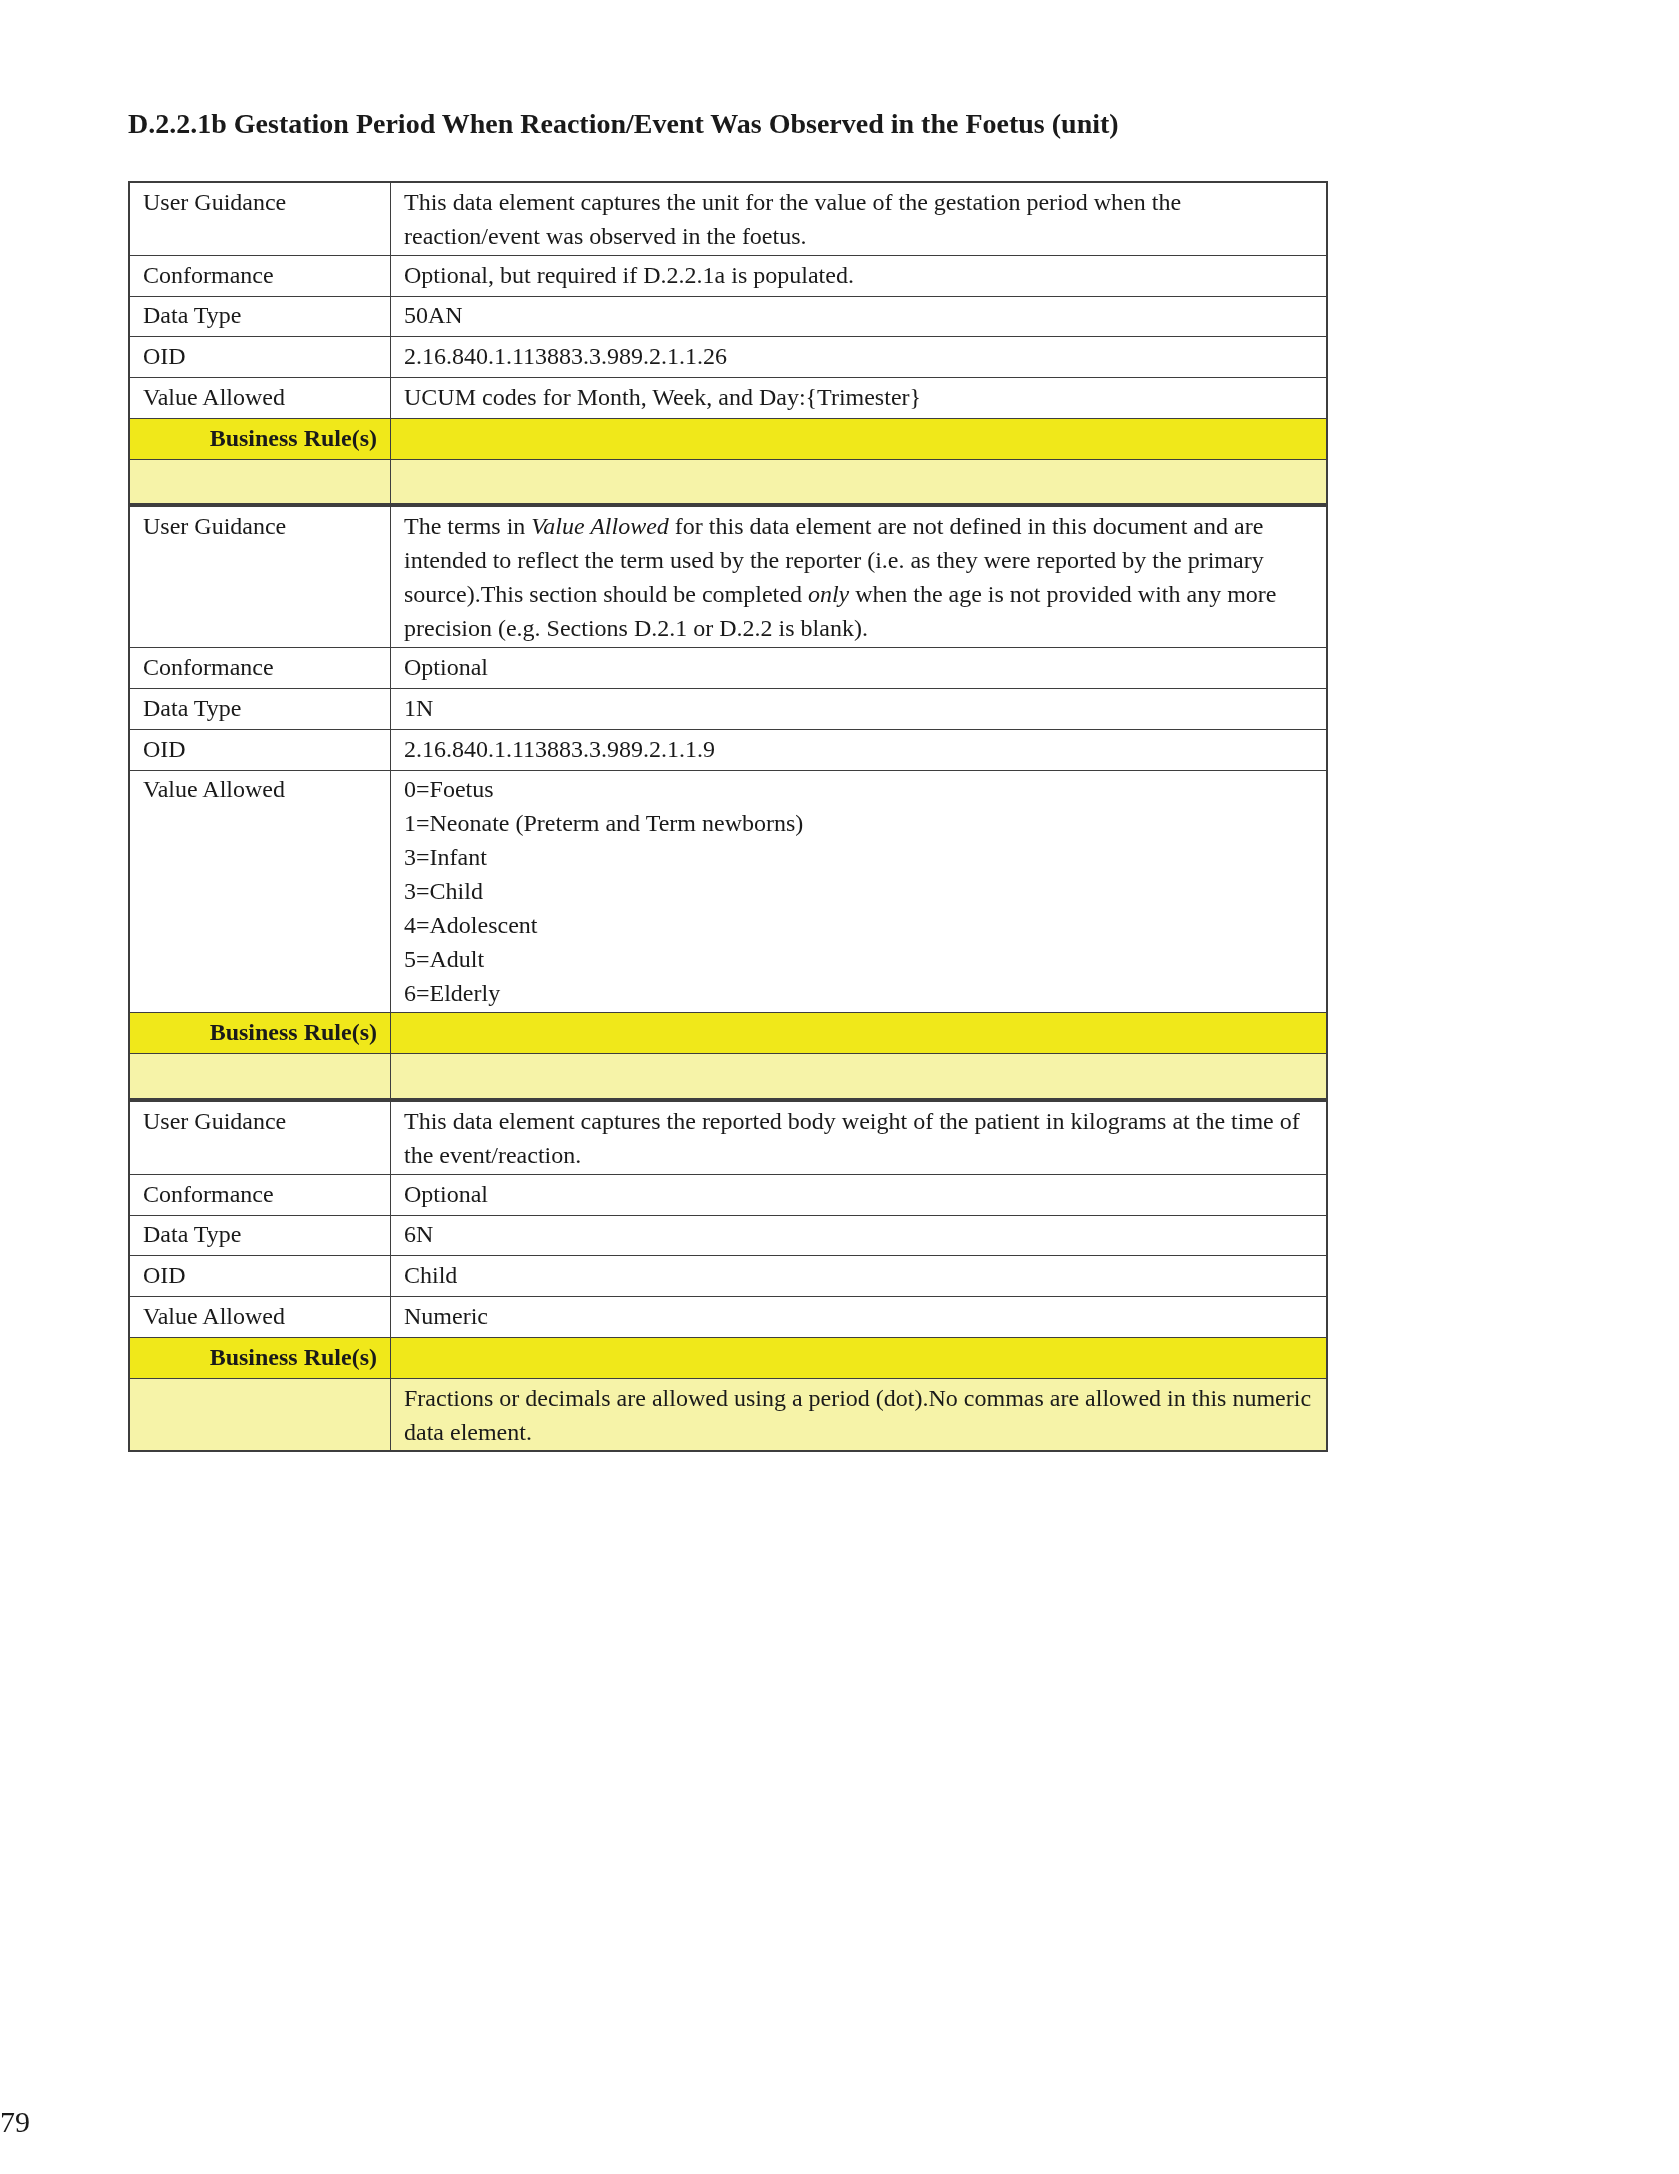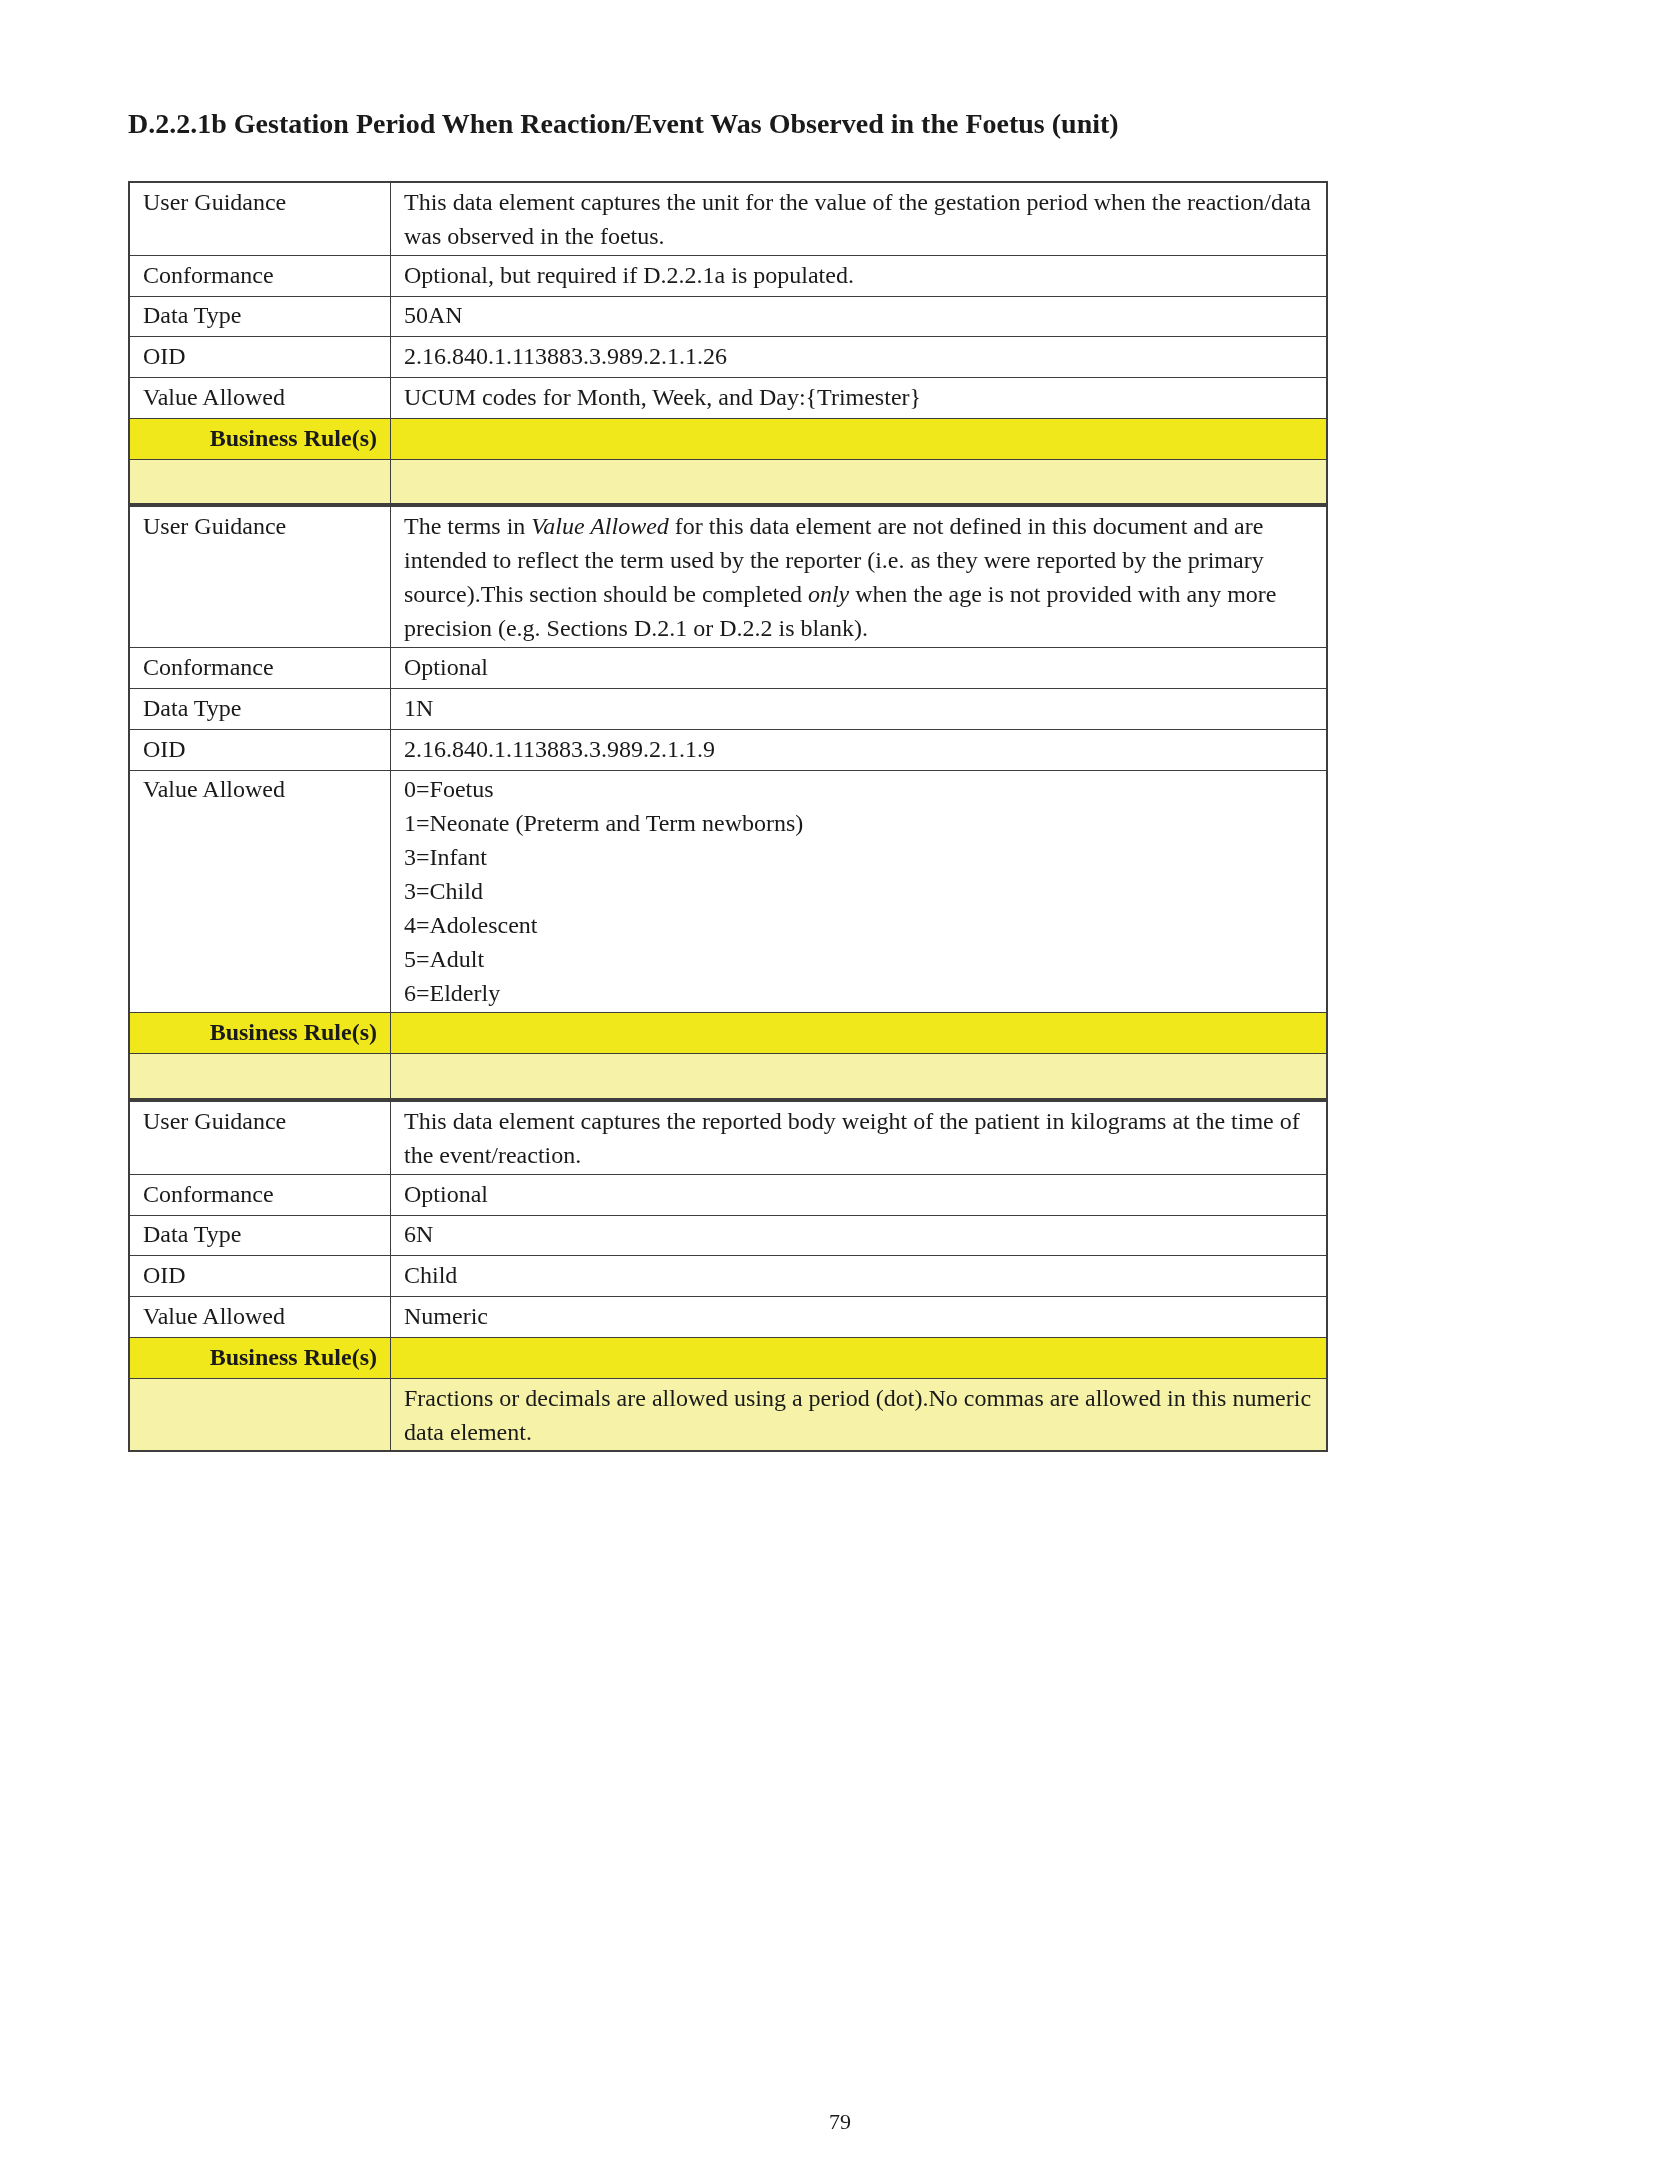--- a/index.html
+++ b/index.html
@@ -42,37 +42,37 @@
   tr.business td { background: #f0e81a; }
   tr.business td.label { font-weight: bold; text-align: right; }
   tr.note td { background: #f6f3a8; }
   tr.note td.empty-note { height: 40px; }
   .i { font-style: italic; }
   .page-number {
     position: absolute;
     left: 0;
     top: 2107px;
     width: 1680px;
-    text-align: center;
-    font-size: 22px;
+    text-align: left;
+    font-size: 30px;
     line-height: 30px;
   }
 </style>
 </head>
 <body>
 
 <div class="page">
 
   <div class="heading h1">D.2.2.1b Gestation Period When Reaction/Event Was Observed in the Foetus (unit)</div>
 
   <table class="spec">
     <tbody>
       <tr>
         <td class="label">User Guidance</td>
-        <td>This data element captures the unit for the value of the gestation period when the reaction/data was observed in the foetus.</td>
+        <td>This data element captures the unit for the value of the gestation period when the reaction/event was observed in the foetus.</td>
       </tr>
       <tr>
         <td class="label">Conformance</td>
         <td>Optional, but required if D.2.2.1a is populated.</td>
       </tr>
       <tr>
         <td class="label">Data Type</td>
         <td>50AN</td>
       </tr>
       <tr>

